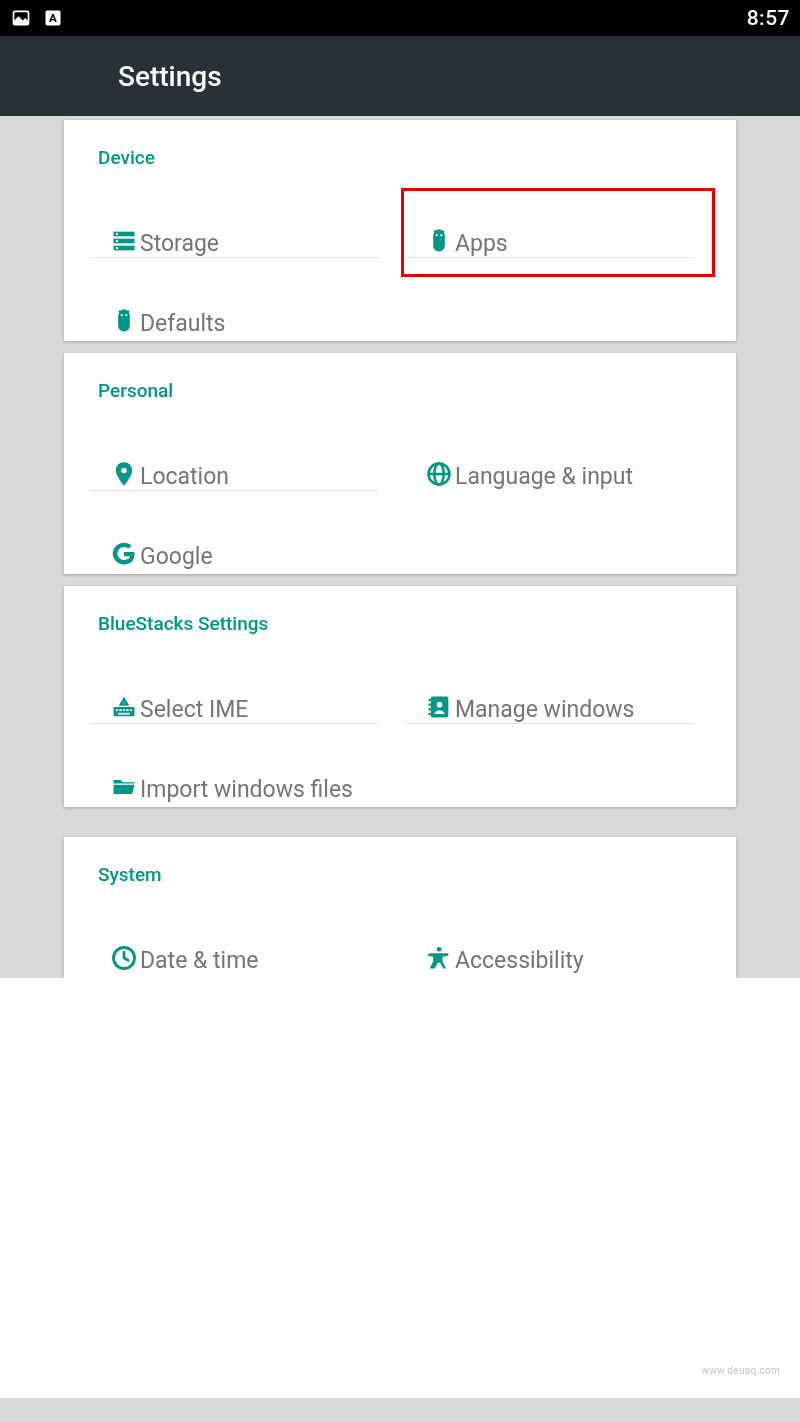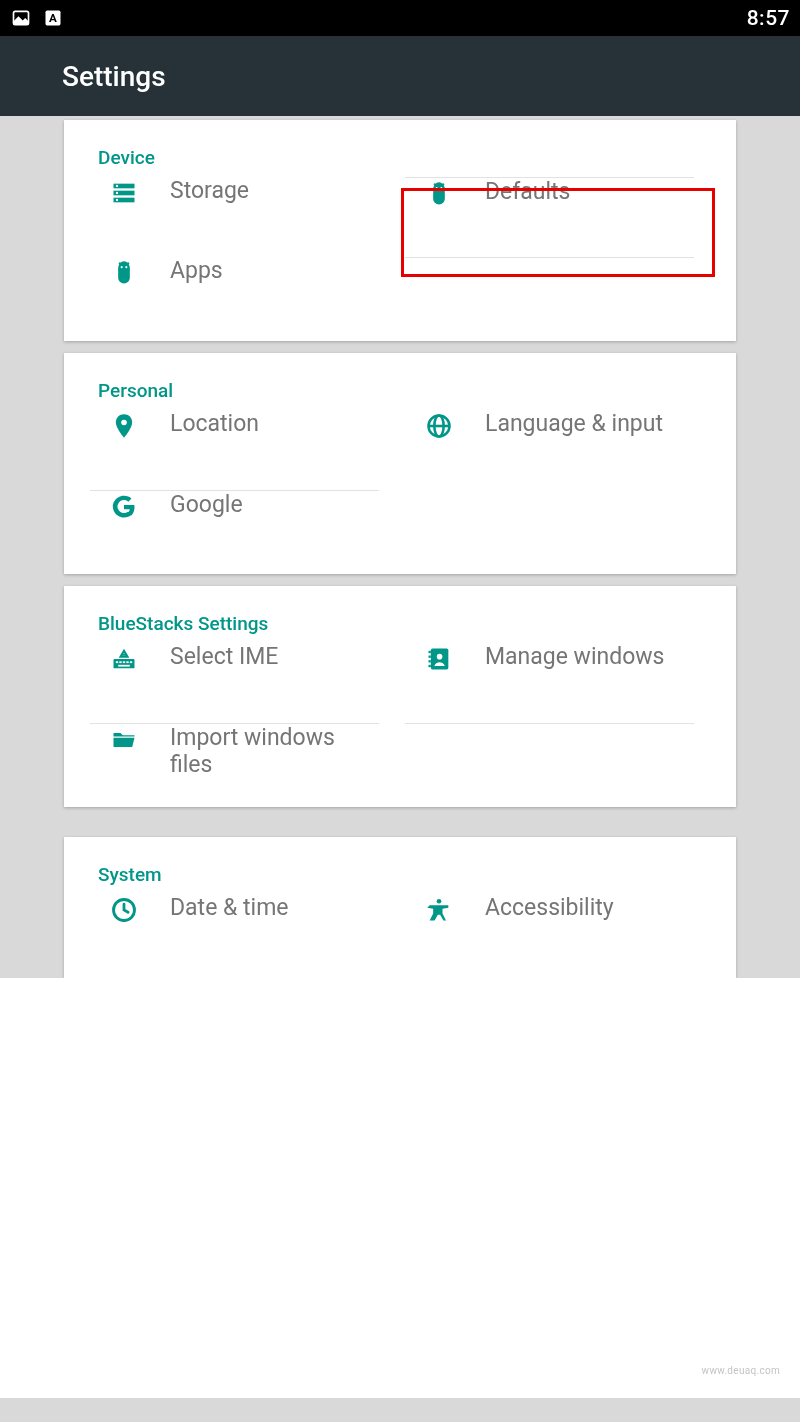--- a/index.html
+++ b/index.html
@@ -25,21 +25,21 @@
     width: 22px; height: 22px;
     display: flex; align-items: center; justify-content: center;
   }
   .status-time { margin-left: auto; font-weight: 500; font-size: 21px; letter-spacing: 0.5px;}
   .app-bar {
     height: 80px;
     background: #263238;
     color: #fff;
     display: flex;
     align-items: center;
-    padding-left: 62px;
+    padding-left: 118px;
     font-size: 28px;
     font-weight: 500;
   }
   .content {
     padding: 4px 0 0 0;
     background: #d9d9d9;
   }
   .card {
     background: #fff;
     margin: 0 64px 12px 64px;
@@ -53,23 +53,22 @@
     padding: 26px 0 8px 34px;
   }
   .grid {
     display: grid;
     grid-template-columns: 1fr 1fr;
     column-gap: 26px;
     padding: 0 26px 0 26px;
   }
   .item {
     display: flex;
-    align-items: flex-start;
+    align-items: flex-end;
     height: 80px;
-    gap: 30px;
     padding-left: 18px;
     cursor: pointer;
     position: relative;
   }
   .item .icon {
     width: 32px;
     height: 32px;
     display: flex;
     align-items: center;
     justify-content: center;
@@ -142,43 +141,43 @@
               <rect x="3" y="4" width="18" height="4"></rect>
               <rect x="3" y="10" width="18" height="4"></rect>
               <rect x="3" y="16" width="18" height="4"></rect>
               <circle cx="6" cy="6" r="1" fill="#fff"></circle>
               <circle cx="6" cy="12" r="1" fill="#fff"></circle>
               <circle cx="6" cy="18" r="1" fill="#fff"></circle>
             </svg>
         </div>
         <div class="label">Storage</div>
       </div>
-      <div class="item div-top">
+      <div class="item">
         <div class="icon">
           <svg viewBox="0 0 24 24" width="28" height="28" fill="#009688">
               <path d="M7 8 a5 6 0 0 1 10 0 v8 a5 5 0 0 1 -10 0 Z"></path>
               <line x1="8" y1="3" x2="9.5" y2="6" stroke="#009688" stroke-width="1.6"></line>
               <line x1="16" y1="3" x2="14.5" y2="6" stroke="#009688" stroke-width="1.6"></line>
               <circle cx="10" cy="7" r="0.9" fill="#fff"></circle>
               <circle cx="14" cy="7" r="0.9" fill="#fff"></circle>
             </svg>
         </div>
-        <div class="label">Defaults</div>
-      </div>
-      <div class="item">
+        <div class="label">Apps</div>
+      </div>
+      <div class="item div-top">
         <div class="icon">
           <svg viewBox="0 0 24 24" width="28" height="28" fill="#009688">
               <path d="M7 8 a5 6 0 0 1 10 0 v8 a5 5 0 0 1 -10 0 Z"></path>
               <line x1="8" y1="3" x2="9.5" y2="6" stroke="#009688" stroke-width="1.6"></line>
               <line x1="16" y1="3" x2="14.5" y2="6" stroke="#009688" stroke-width="1.6"></line>
               <circle cx="10" cy="7" r="0.9" fill="#fff"></circle>
               <circle cx="14" cy="7" r="0.9" fill="#fff"></circle>
             </svg>
         </div>
-        <div class="label">Apps</div>
+        <div class="label">Defaults</div>
       </div>
       <div class="item div-top" style="cursor:default;"></div>
     </div>
   </div>
 
   <div class="card">
     <div class="section-title">Personal</div>
     <div class="grid">
       <div class="item">
         <div class="icon">

